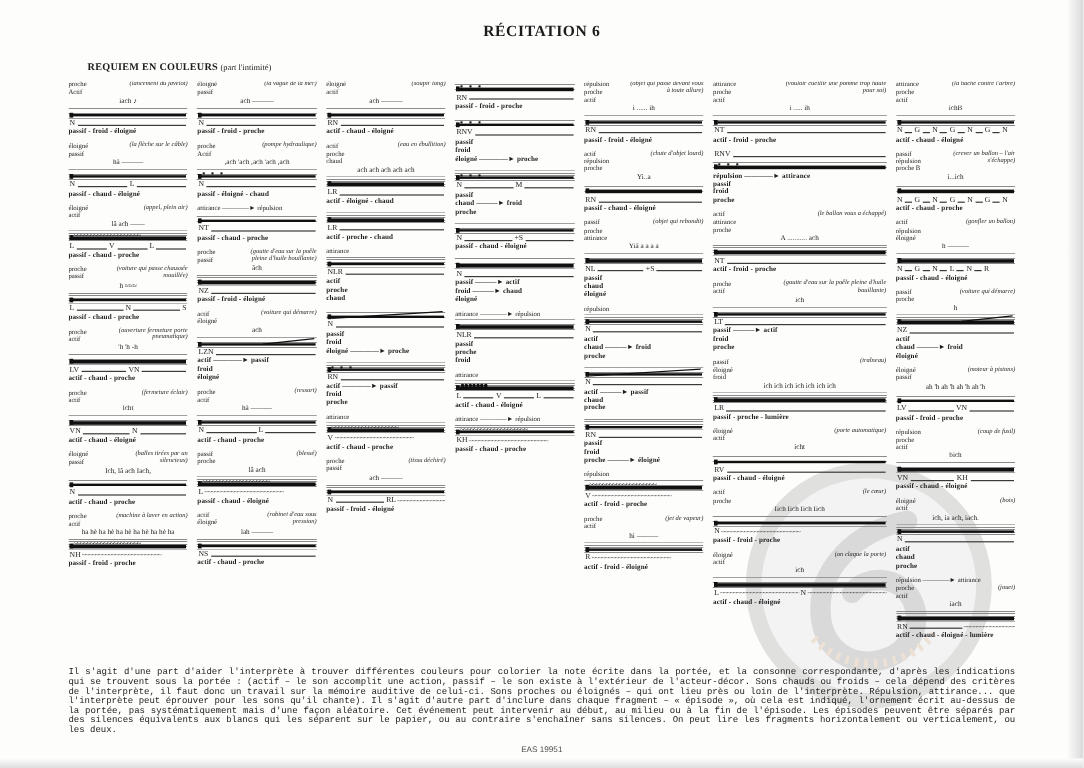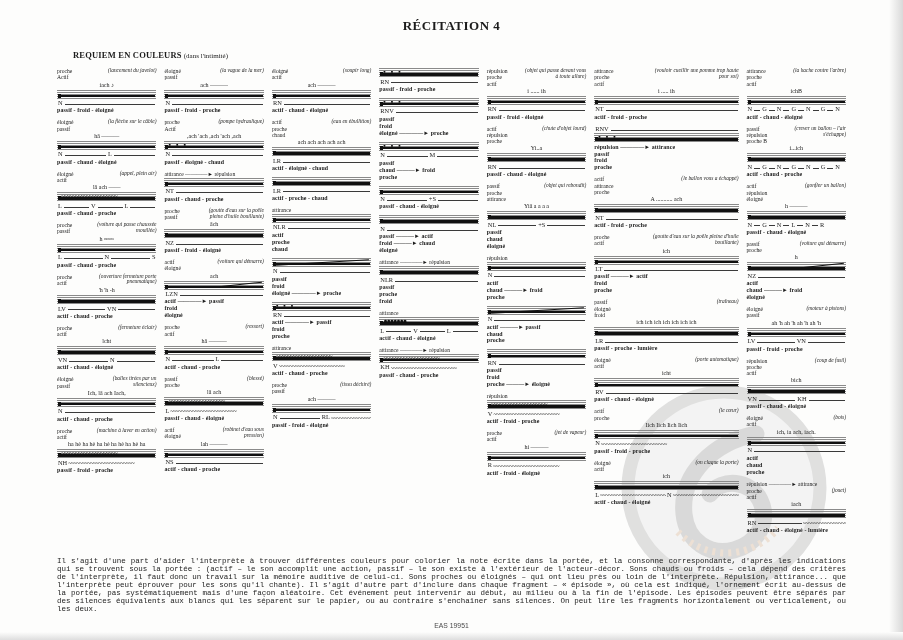--- a/index.html
+++ b/index.html
@@ -41,24 +41,24 @@
 
 <div id="page">
   <div id="watermark">
     <svg width="212" height="212" viewBox="0 0 212 212">
       <circle cx="106" cy="106" r="96" fill="#ececec" stroke="#c9c9c9" stroke-width="13"></circle>
       <path d="M138 52 C 96 60, 62 92, 66 132 C 69 160, 92 174, 116 168 C 140 162, 152 138, 142 118 C 132 98, 104 96, 92 112" fill="none" stroke="#bdbdbd" stroke-width="17" stroke-linecap="round"></path>
       <path d="M60 150 A 66 66 0 0 0 160 146" fill="none" stroke="#e0c9b4" stroke-width="7" stroke-dasharray="3 5"></path>
     </svg>
   </div>
   <div id="content">
-    <h1 id="title">RÉCITATION 4</h1>
+    <h1 id="title">RÉCITATION 6</h1>
     <p id="heading">
       <b>REQUIEM EN COULEURS</b>
-      <span class="sub">(dans l'intimité)</span>
+      <span class="sub">(part l'intimité)</span>
     </p>
     <div id="grid">
         <div class="col">
           <div class="frag">
             <div class="fh">
               <div class="labels">
                 <div>proche</div>
                 <div>Actif</div>
               </div>
               <div class="desc">(lancement du javelot)</div>

